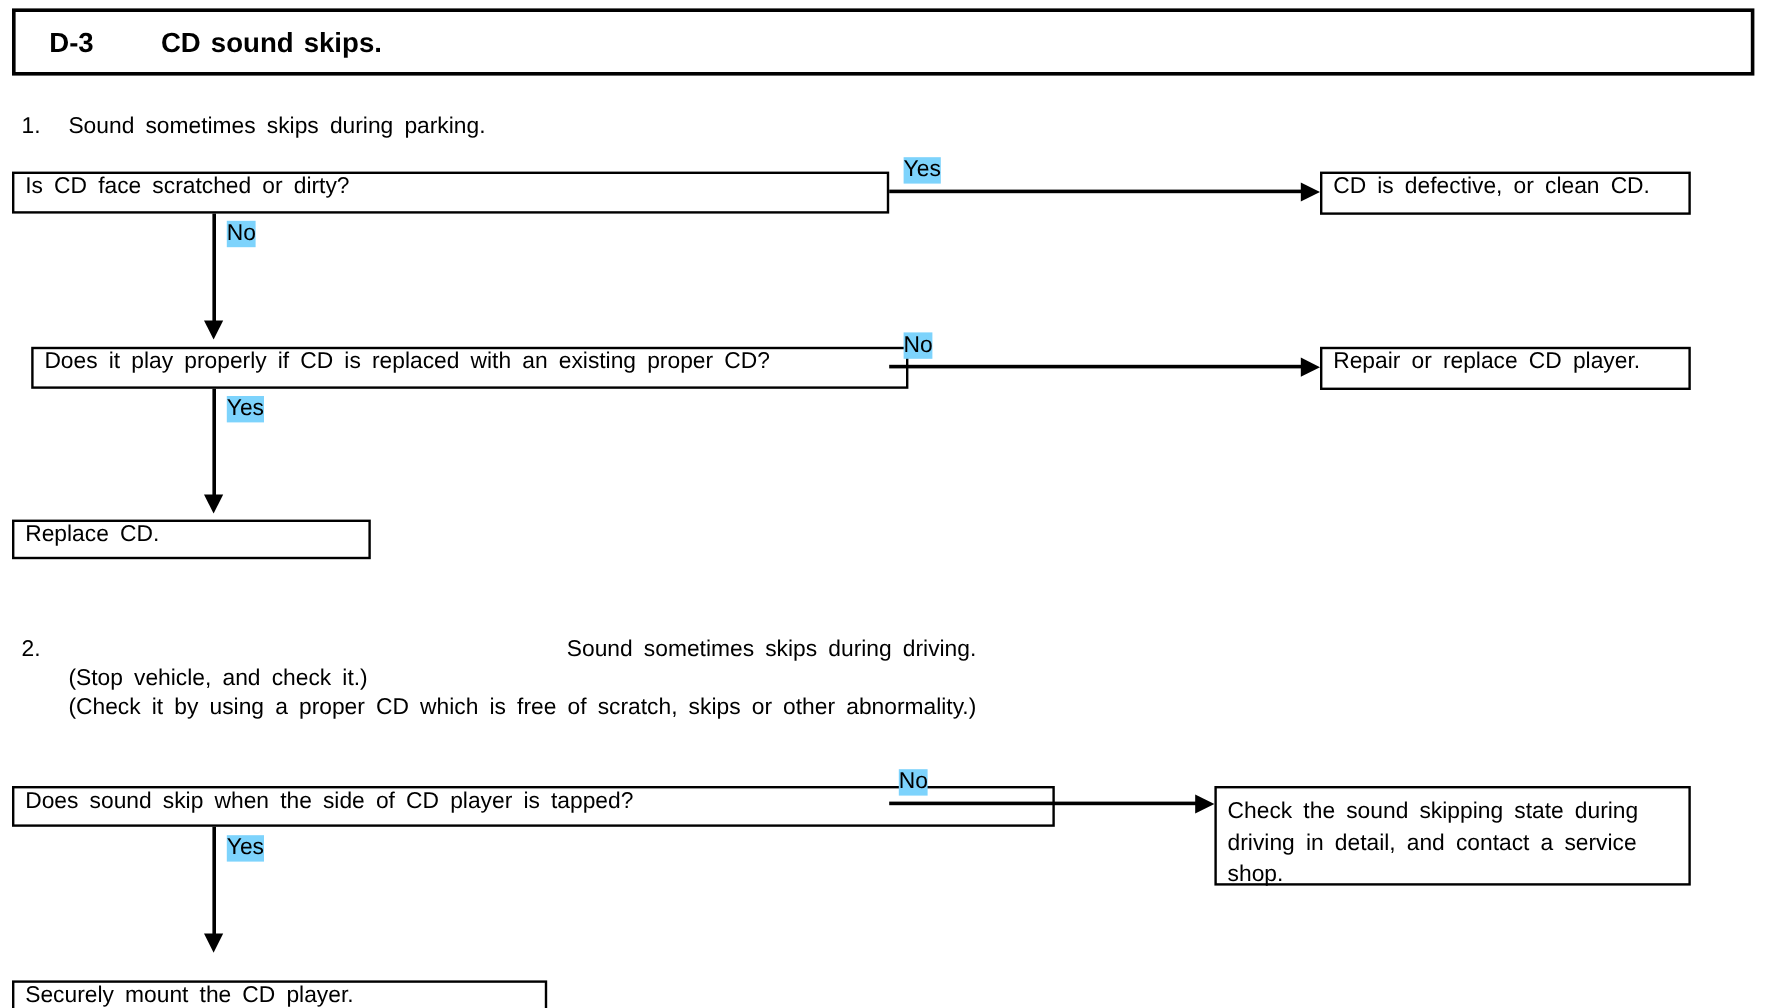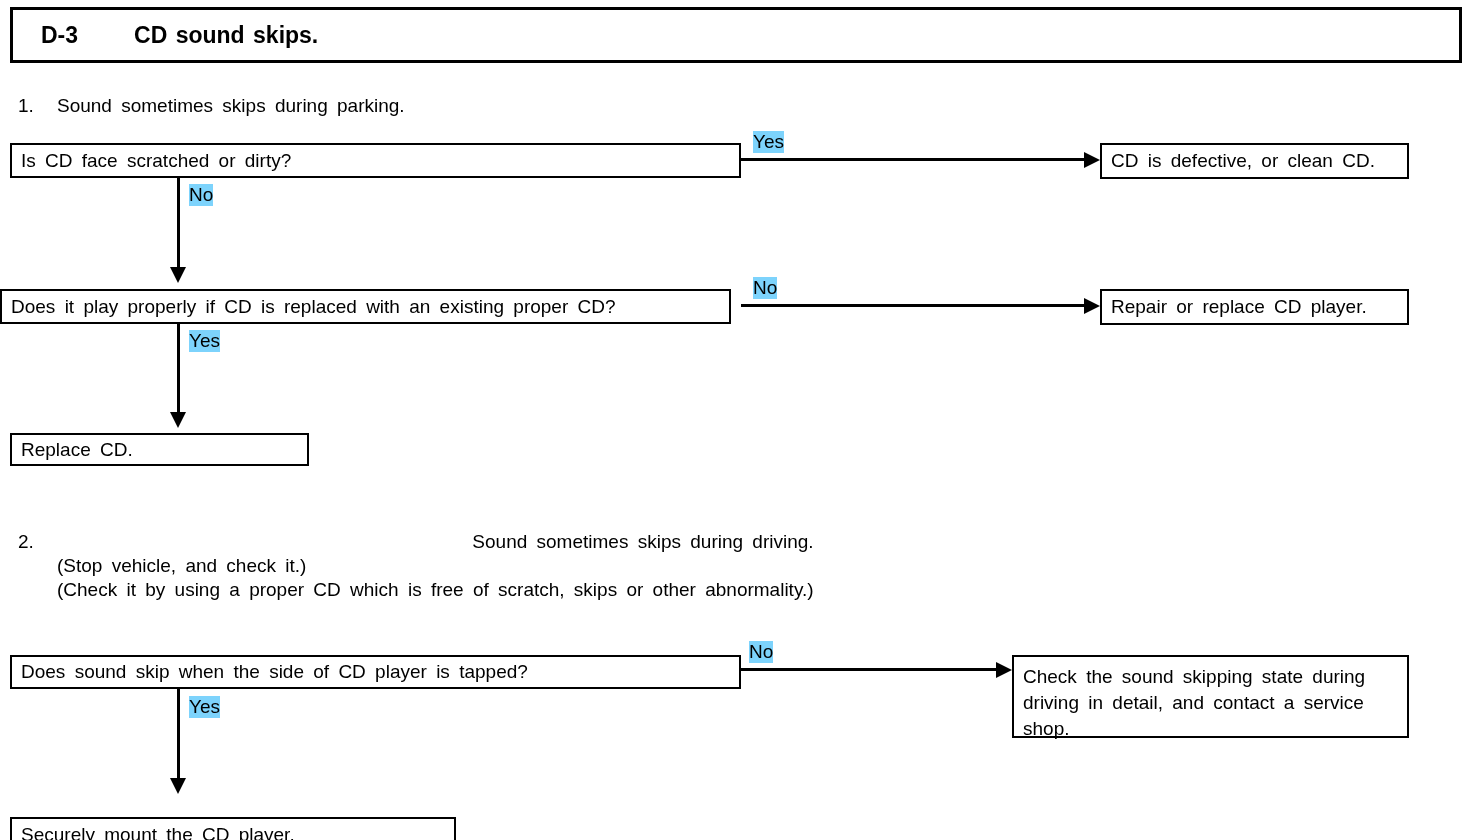--- a/index.html
+++ b/index.html
@@ -37,21 +37,21 @@
     display: flex;
   }
   .step-num { width: 39px; }
   .step-lines { }
 
   .node {
     position: absolute;
     border: 2px solid #000;
     background: #ffffff;
     display: flex;
-    align-items: center;
+    align-items: flex-start;
     padding-left: 9px;
     padding-right: 6px;
   }
   .node.multiline {
     align-items: flex-start;
     padding-top: 7px;
     line-height: 26px;
   }
 
   .edge-label {
@@ -98,21 +98,21 @@
   <div class="arrow-right" style="left:1084px; top:152px;"></div>
 
   <div class="node" style="left:1100px; top:143px; width:309px; height:36px;">
     <span>CD is defective, or clean CD.</span>
   </div>
 
   <div class="edge-label" style="left:189px; top:184px;">No</div>
   <div class="vline" style="left:177px; top:178px; height:92px;"></div>
   <div class="arrow-down" style="left:170px; top:267px;"></div>
 
-  <div class="node" style="left:0; top:289px; width:731px; height:35px;">
+  <div class="node" style="left:26px; top:289px; width:731px; height:35px;">
     <span>Does it play properly if CD is replaced with an existing proper CD?</span>
   </div>
 
   <div class="edge-label" style="left:753px; top:277px;">No</div>
   <div class="hline" style="left:741px; top:304px; width:345px;"></div>
   <div class="arrow-right" style="left:1084px; top:298px;"></div>
 
   <div class="node" style="left:1100px; top:289px; width:309px; height:36px;">
     <span>Repair or replace CD player.</span>
   </div>
@@ -127,21 +127,21 @@
 
   <div class="step-heading" style="left:18px; top:530px; line-height:24px;">
     <span class="step-num">2.</span>
     <span class="step-lines">
       <span style="display:block;text-align:right;">Sound sometimes skips during driving.</span>
       <span style="display:block;">(Stop vehicle, and check it.)</span>
       <span style="display:block;">(Check it by using a proper CD which is free of scratch, skips or other abnormality.)</span>
     </span>
   </div>
 
-  <div class="node" style="left:10px; top:655px; width:731px; height:34px;">
+  <div class="node" style="left:10px; top:655px; width:869px; height:34px;">
     <span>Does sound skip when the side of CD player is tapped?</span>
   </div>
 
   <div class="edge-label" style="left:749px; top:641px;">No</div>
   <div class="hline" style="left:741px; top:668px; width:257px;"></div>
   <div class="arrow-right" style="left:996px; top:662px;"></div>
 
   <div class="node multiline" style="left:1012px; top:655px; width:397px; height:83px;">
     <span>Check the sound skipping state during driving in detail, and contact a service shop.</span>
   </div>

